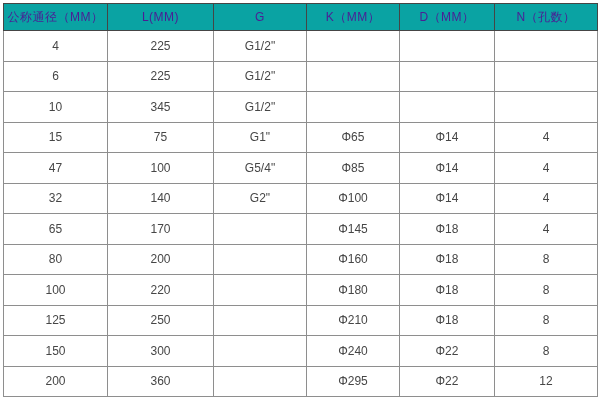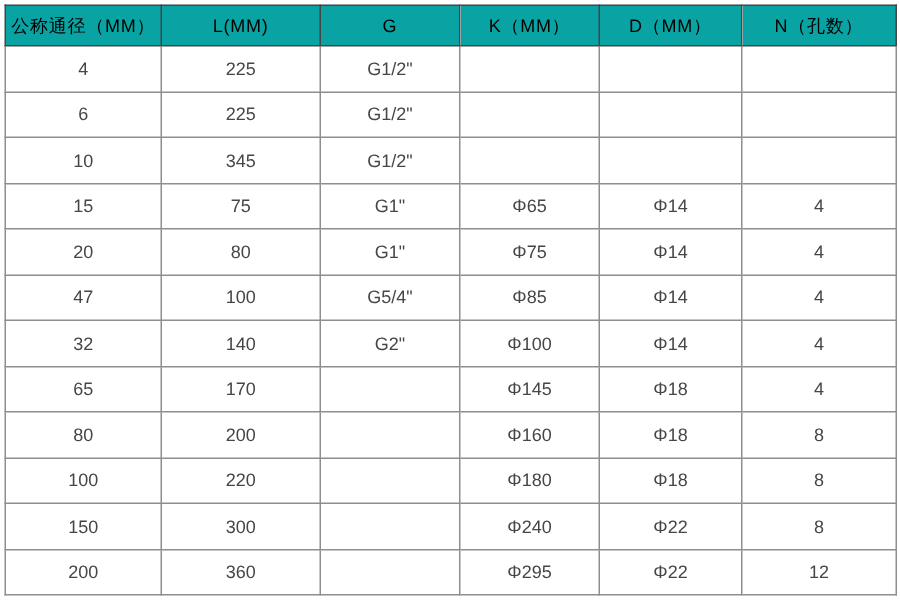--- a/index.html
+++ b/index.html
@@ -18,21 +18,21 @@
     padding: 3px;
   }
   table.spec-table {
     width: 594px;
     height: 394px;
     border-collapse: collapse;
     table-layout: fixed;
   }
   table.spec-table th {
     background: #0aa3a3;
-    color: #000000;
+    color: #4c1d95;
     font-size: 12px;
     font-weight: normal;
     letter-spacing: 0.5px;
     text-align: center;
     vertical-align: middle;
     height: 27px;
     border: 1px solid #454545;
     padding: 2px 2px;
     white-space: nowrap;
     overflow: hidden;
@@ -101,28 +101,20 @@
         </tr>
         <tr>
           <td>15</td>
           <td>75</td>
           <td>G1"</td>
           <td>Φ65</td>
           <td>Φ14</td>
           <td>4</td>
         </tr>
         <tr>
-          <td>20</td>
-          <td>80</td>
-          <td>G1"</td>
-          <td>Φ75</td>
-          <td>Φ14</td>
-          <td>4</td>
-        </tr>
-        <tr>
           <td>47</td>
           <td>100</td>
           <td>G5/4"</td>
           <td>Φ85</td>
           <td>Φ14</td>
           <td>4</td>
         </tr>
         <tr>
           <td>32</td>
           <td>140</td>
@@ -149,20 +141,28 @@
         </tr>
         <tr>
           <td>100</td>
           <td>220</td>
           <td></td>
           <td>Φ180</td>
           <td>Φ18</td>
           <td>8</td>
         </tr>
         <tr>
+          <td>125</td>
+          <td>250</td>
+          <td></td>
+          <td>Φ210</td>
+          <td>Φ18</td>
+          <td>8</td>
+        </tr>
+        <tr>
           <td>150</td>
           <td>300</td>
           <td></td>
           <td>Φ240</td>
           <td>Φ22</td>
           <td>8</td>
         </tr>
         <tr>
           <td>200</td>
           <td>360</td>

